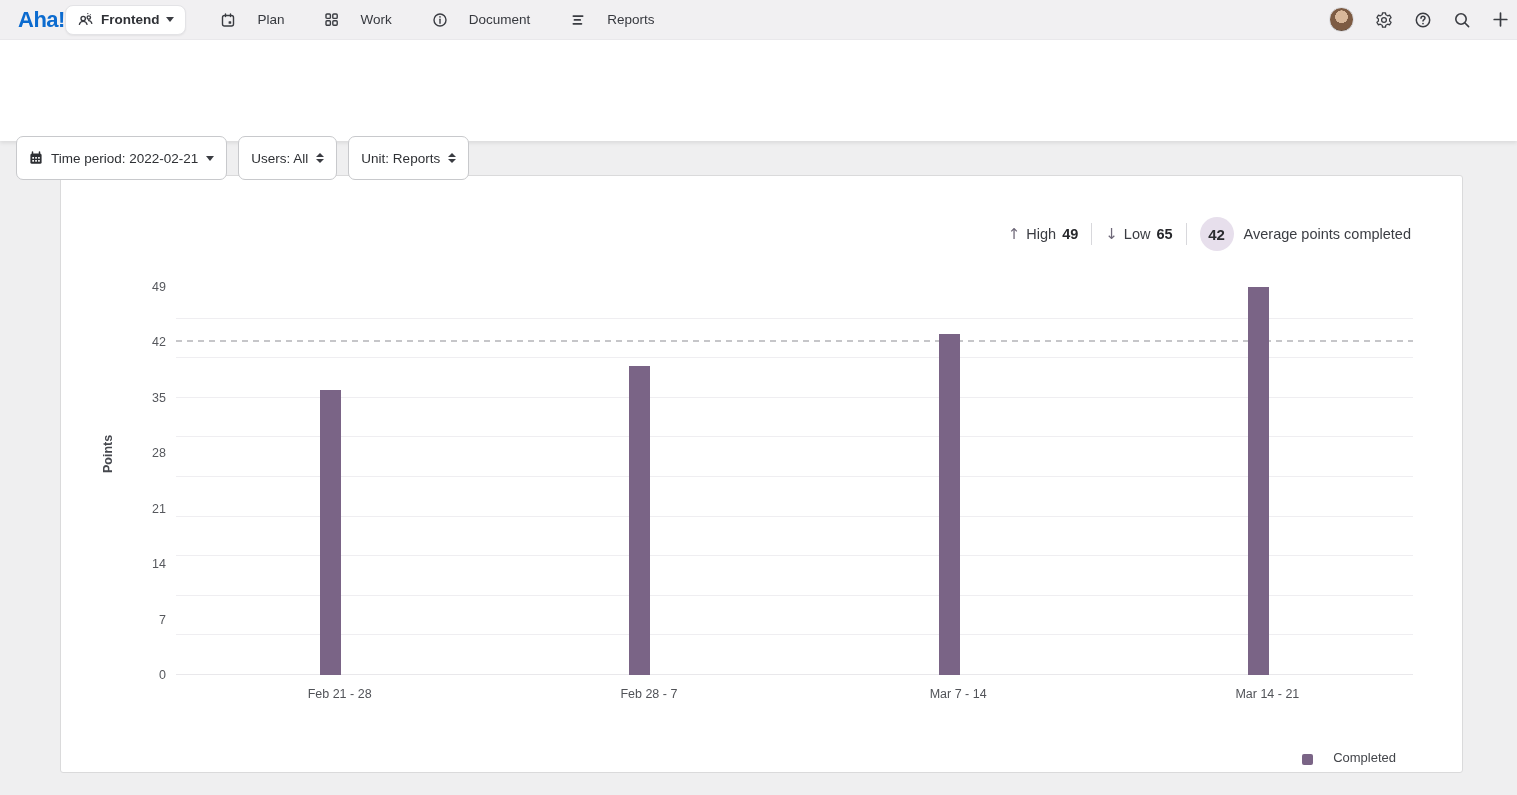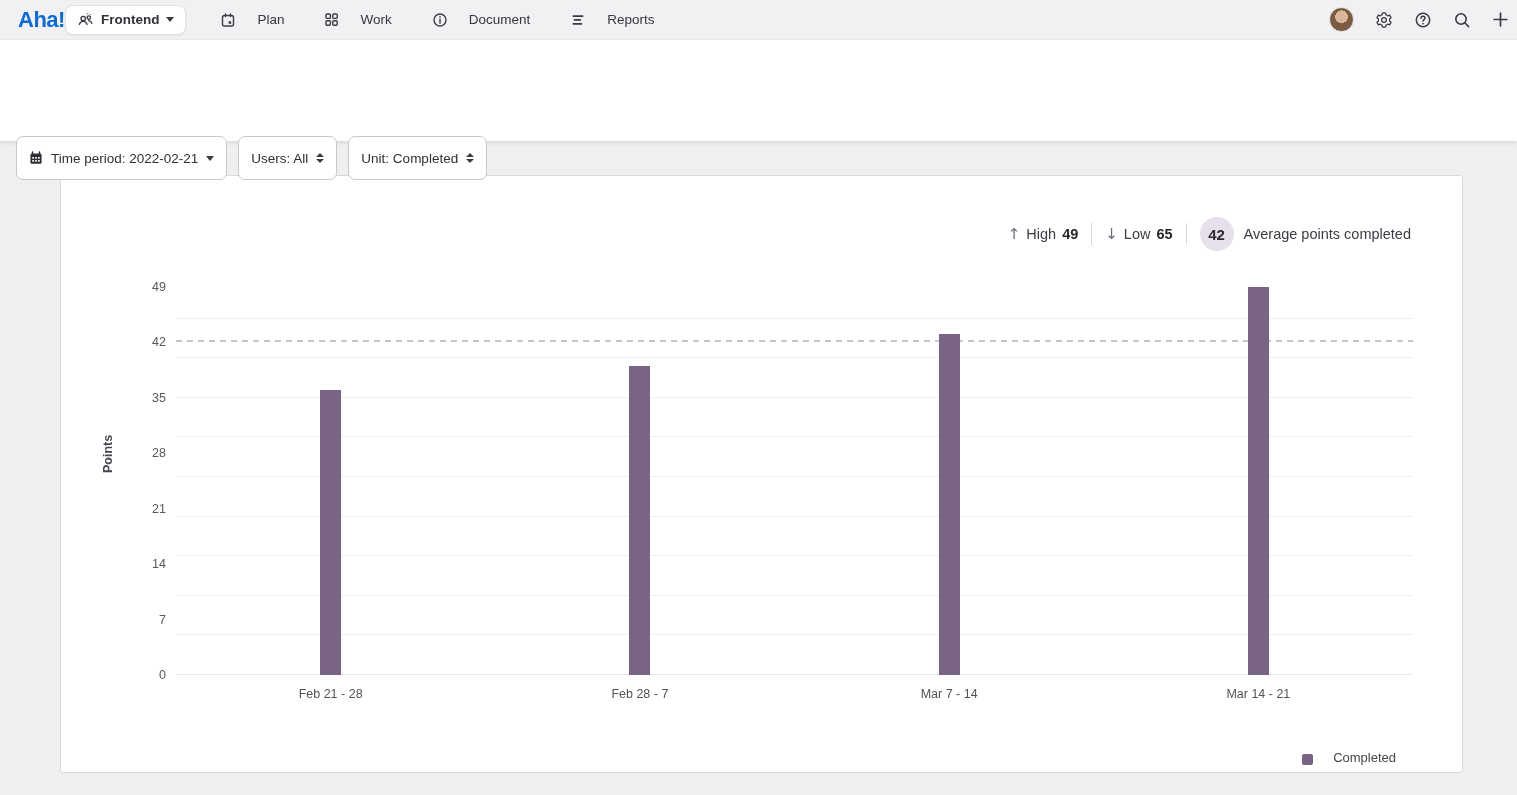--- a/index.html
+++ b/index.html
@@ -76,21 +76,21 @@
   .ylabels { position:absolute; left:0; top:95px; width:105px; height:404px; }
   .ytick { position:absolute; right:0; font-size:12.5px; color:#56585d; text-align:right; line-height:16px; }
   .plot { position:absolute; left:115px; top:95px; width:1237px; height:404px; }
   .gridline { position:absolute; left:0; right:0; height:1px; background:#efeef1; }
   .gridline.zero { background:#e9e8eb; }
   .avg-line {
     position:absolute; left:0; right:0; height:2px;
     background:repeating-linear-gradient(90deg,#c6c6c9 0 6px,transparent 6px 11px);
   }
   .bar { position:absolute; bottom:0; width:21px; }
-  .xlabels { position:absolute; left:115px; top:505px; width:1237px; height:20px; }
+  .xlabels { position:absolute; left:124px; top:505px; width:1237px; height:20px; }
   .xtick { position:absolute; top:6px; text-align:center; font-size:12.5px; color:#515358; }
   .legend { position:absolute; right:66px; top:558px; display:flex; align-items:flex-end; gap:20px; cursor:pointer;margin-top:16px; }
   .legend-swatch { width:11px; height:11px; border-radius:2px; }
   .legend-label { font-size:13px; color:#43454a; }
 </style>
 </head>
 <body>
 
 <div class="navbar">
   <div class="logo" style="color: rgb(12, 107, 207);">Aha!</div>
@@ -202,21 +202,21 @@
       <span class="caret-down"></span>
     </div>
     <div class="filter-pill">
       <span>Users: All</span>
       <span class="updown">
           <i class="u"></i>
           <i class="d"></i>
         </span>
     </div>
     <div class="filter-pill">
-      <span>Unit: Completed</span>
+      <span>Unit: Reports</span>
       <span class="updown">
           <i class="u"></i>
           <i class="d"></i>
         </span>
     </div>
   </div>
 </div>
 
 <div class="content">
   <div class="card">

